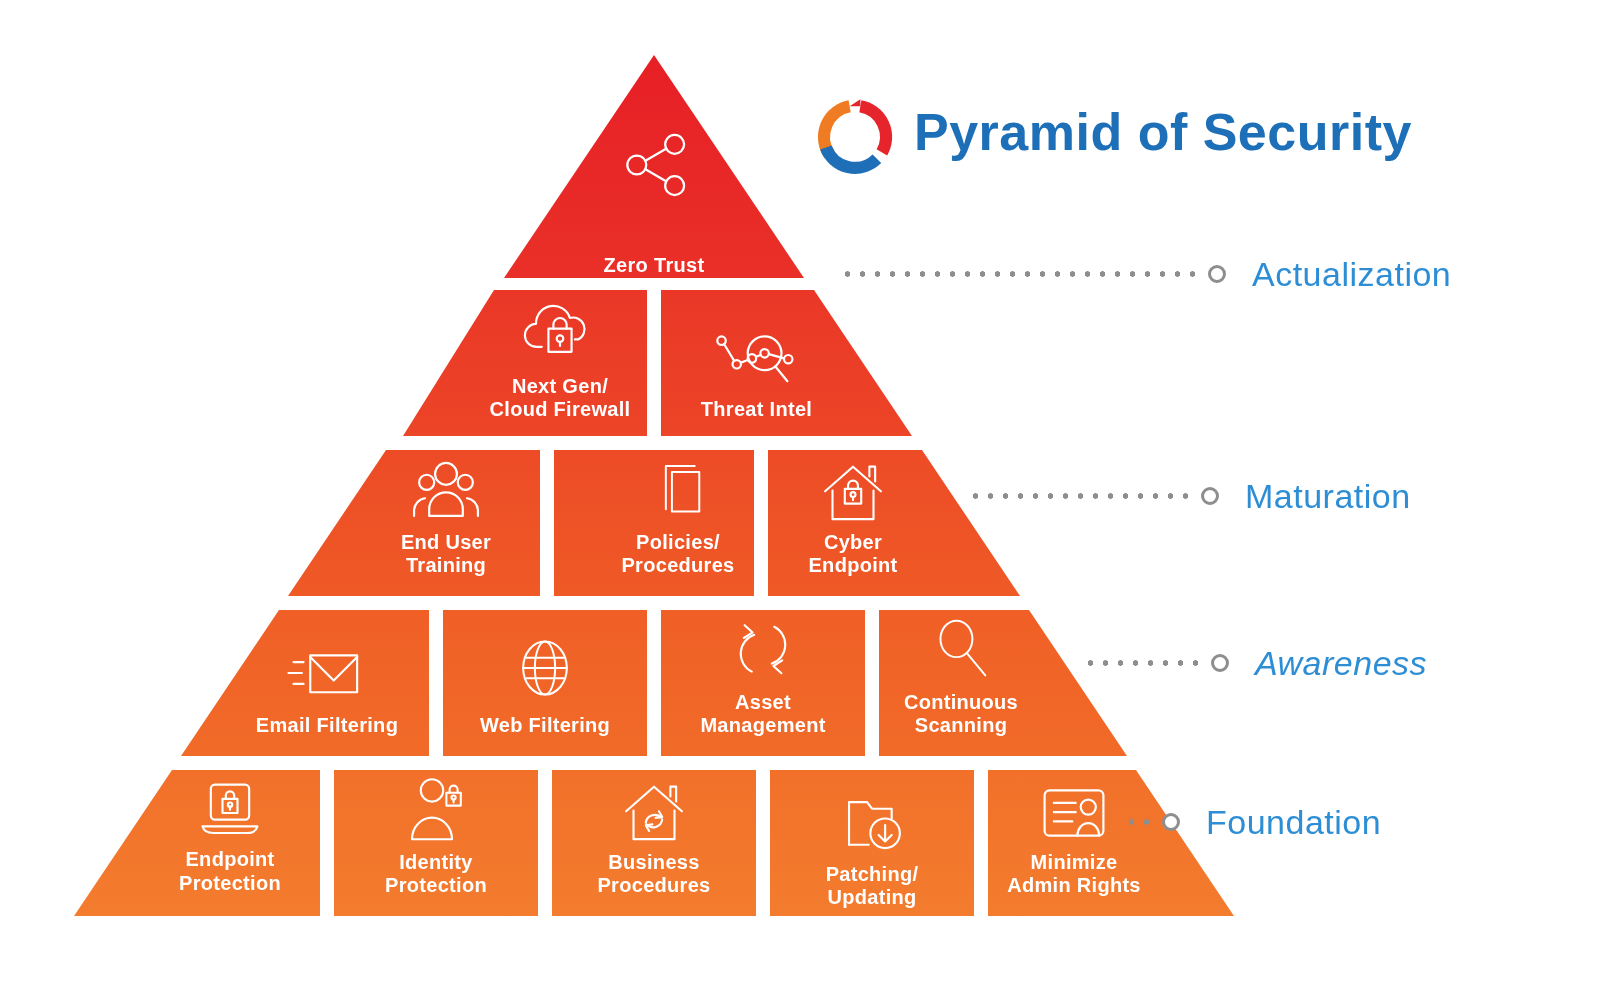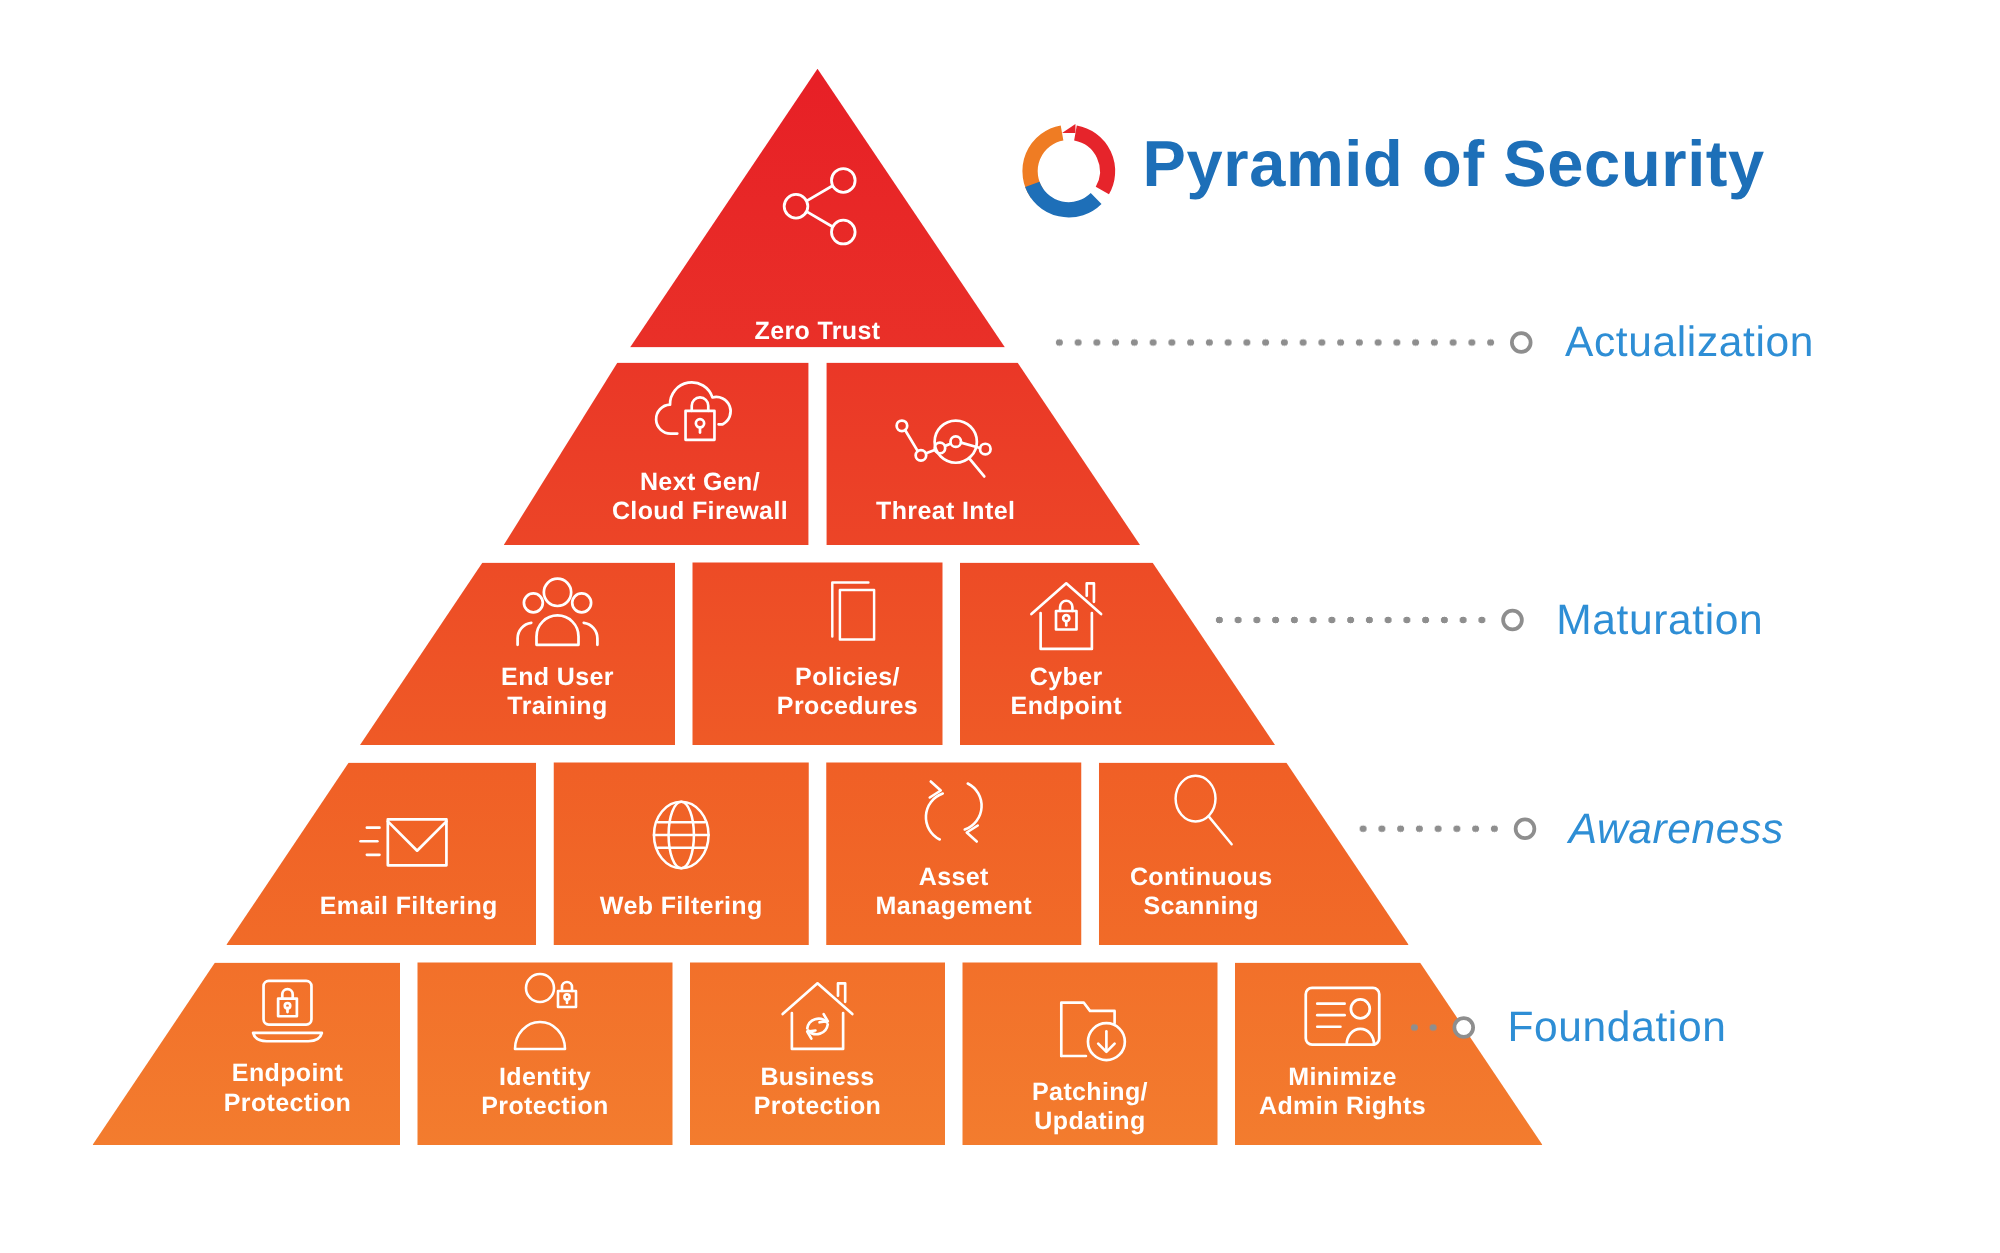--- a/index.html
+++ b/index.html
@@ -219,21 +219,21 @@
     <svg class="ic" width="82" height="76" viewBox="0 0 100 92">
       <path d="M16,50 L50,20 L84,50"></path>
       <path d="M70,32 V20 h7 v18"></path>
       <path d="M25,49 V84 H75 V49"></path>
       <path d="M40,64 a11,11 0 0 1 19,-6"></path>
       <path d="M56,50 l4,7 l-8,1"></path>
       <path d="M60,60 a11,11 0 0 1 -19,6"></path>
       <path d="M44,74 l-4,-7 l8,-1"></path>
     </svg>
     <div class="blk-label">Business
-Protection</div>
+Procedures</div>
   </div>
 
   <div class="blk b-r5d" style="background: linear-gradient(rgb(242, 112, 42), rgb(243, 124, 46));">
     <svg class="ic" width="82" height="74" viewBox="0 0 100 90">
       <path d="M22,74 V22 h22 l6,8 h24 v12"></path>
       <path d="M22,74 h24"></path>
       <circle cx="66" cy="60" r="18"></circle>
       <line x1="66" y1="50" x2="66" y2="68"></line>
       <path d="M58,62 l8,8 l8,-8"></path>
     </svg>

